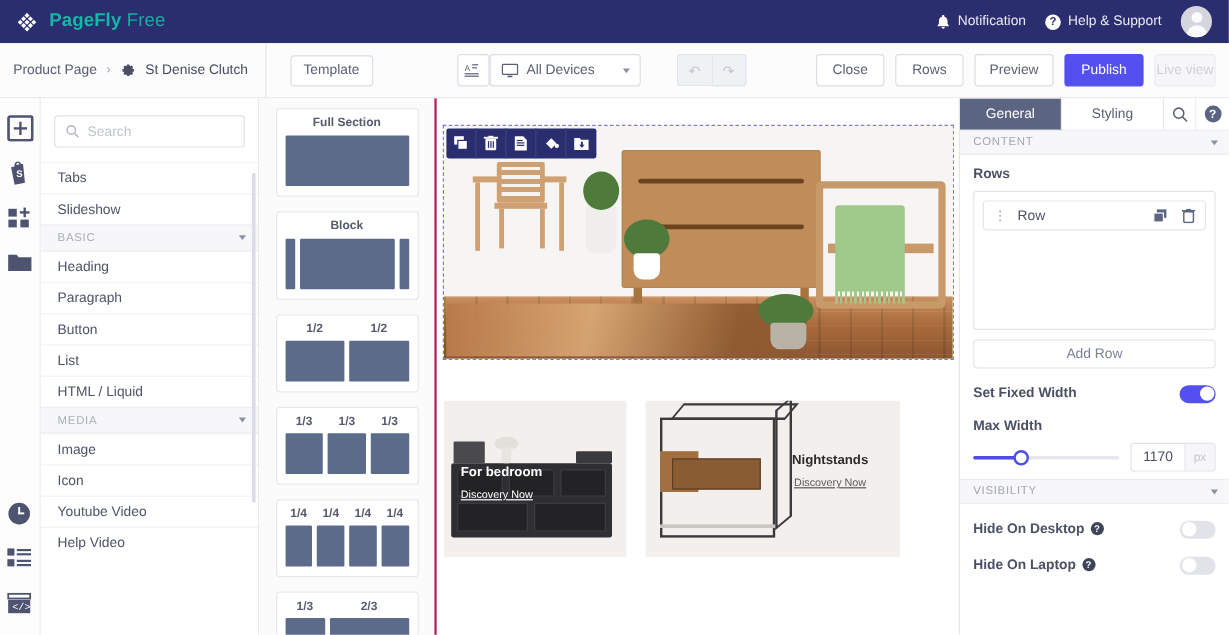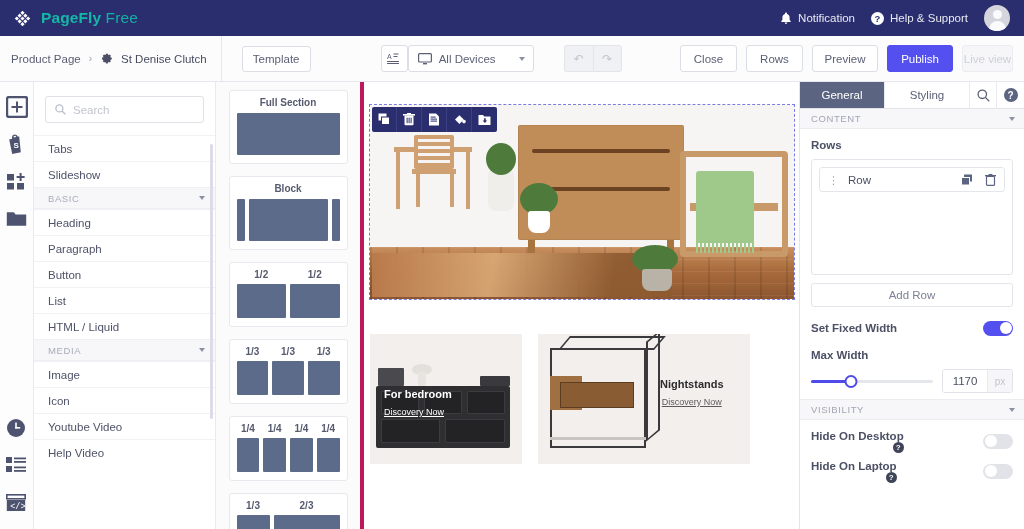--- a/index.html
+++ b/index.html
@@ -127,21 +127,21 @@
     background: #f7f7f9; border-top: 1px solid #eeeff2; border-bottom: 1px solid #eeeff2;
   }
   .panel-scroll {
     position: absolute; right: 2px; top: 62px; width: 3px; height: 275px;
     background: #dcdce8; border-radius: 2px;
   }
 
   
   .tplpanel {
     position: absolute; top: 82px; left: 216px; width: 148px; height: 447px;
-    background: #fbfbfc; border-right: 4px solid #be185d; padding: 8px 0 0 0; overflow: hidden;
+    background: #fbfbfc; border-right: 2px solid #be185d; padding: 8px 0 0 0; overflow: hidden;
   }
   .tpl-card {
     width: 119px; margin: 0 auto 12px auto; background: #fff;
     border: 1px solid #e8e9ee; border-radius: 3px; padding: 6px 7px 8px 7px;
   }
   .tpl-title { font-size: 10px; color: #555a6e; text-align: center; margin-bottom: 5px; font-weight: bold; }
   .tpl-cols { display: flex; gap: 4px; }
   .tpl-colhead { display: flex; gap: 4px; margin-bottom: 4px; }
   .tpl-colhead span { flex: 1; text-align: center; font-size: 10px; color: #555a6e; font-weight: bold; }
   .tpl-block { background: #5c6b89; height: 42px; flex: 1; border-radius: 1px; }
@@ -289,21 +289,21 @@
   }
   .numfield .u {
     width: 25px; display: flex; align-items: center; justify-content: center;
     font-size: 10px; color: #c3c5cf; background: #f6f6f8; border-left: 1px solid #e9eaee;
   }
   .helpdot {
     width: 11px; height: 11px; border-radius: 50%; background: #3f4459; color: #fff;
     font-size: 8px; font-weight: bold; display: inline-flex; align-items: center; justify-content: center;
     margin-left: 5px; vertical-align: middle;
   }
-  .optrow .left { display: flex; align-items: flex-end; flex-direction: column; }
+  .optrow .left { display: flex; align-items: flex-start; }
   .divline { height: 1px; background: #ededf1; margin-top: 6px; }
   svg { display: block; }
 </style>
 </head>
 <body>
 
 <div class="topbar">
   <div class="brand">
     <span class="brand-logo">
       <svg width="19" height="19" viewBox="0 0 19 19">

